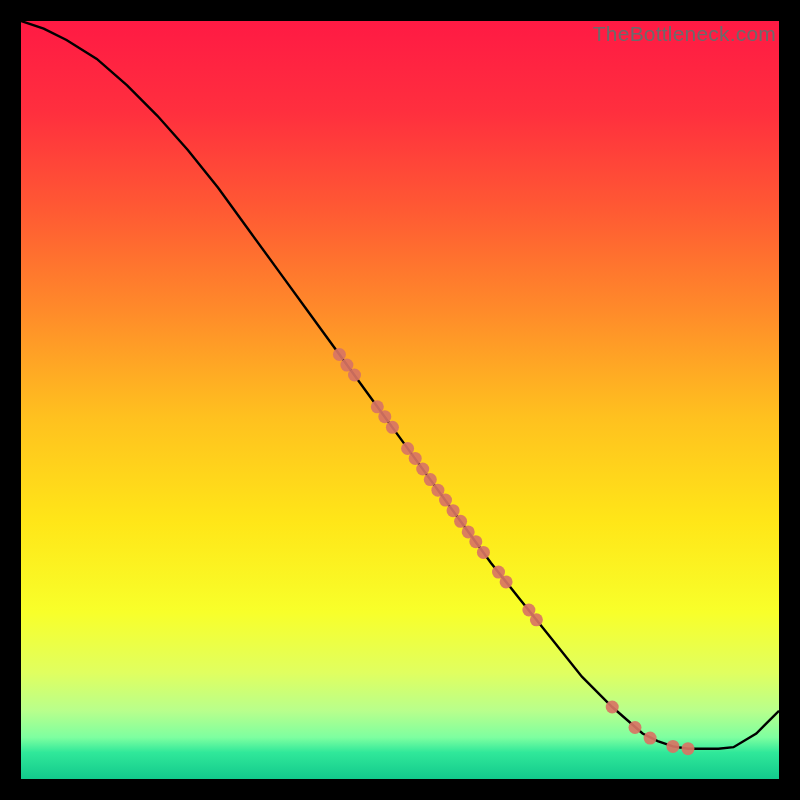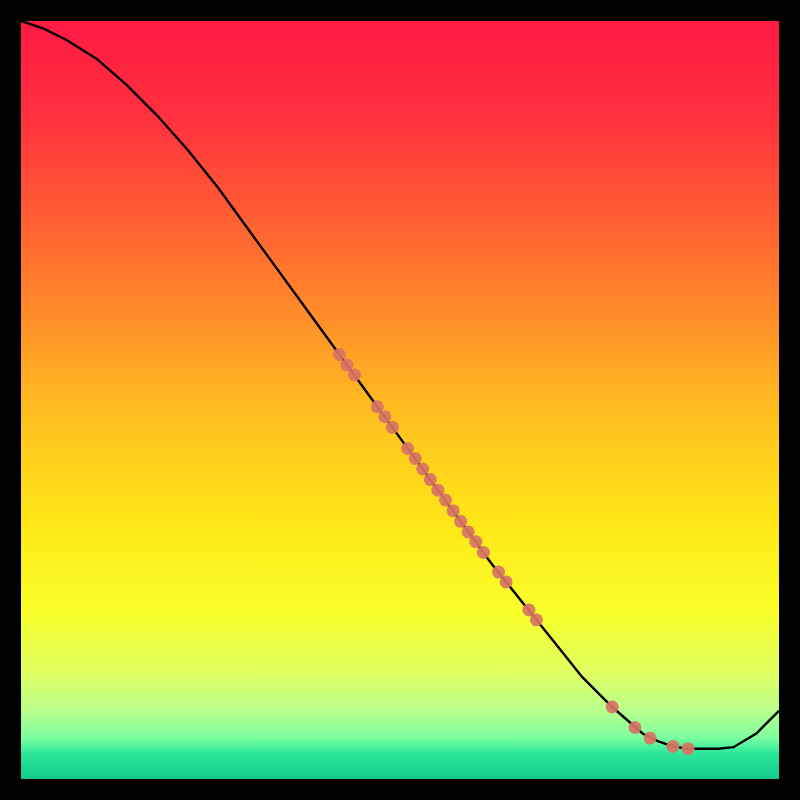--- a/index.html
+++ b/index.html
@@ -98,13 +98,14 @@
           <circle cx="507.9" cy="589.0" r="6.5" fill="#d87464" fill-opacity="0.92"></circle>
           <circle cx="515.4" cy="598.8" r="6.5" fill="#d87464" fill-opacity="0.92"></circle>
           <circle cx="591.2" cy="686.0" r="6.5" fill="#d87464" fill-opacity="0.92"></circle>
           <circle cx="614.0" cy="706.5" r="6.5" fill="#d87464" fill-opacity="0.92"></circle>
           <circle cx="629.1" cy="717.1" r="6.5" fill="#d87464" fill-opacity="0.92"></circle>
           <circle cx="651.9" cy="725.4" r="6.5" fill="#d87464" fill-opacity="0.92"></circle>
           <circle cx="667.0" cy="727.7" r="6.5" fill="#d87464" fill-opacity="0.92"></circle>
         </g>
     </svg>
   </div>
+  <div class="watermark">TheBottleneck.com</div>
 </div>
 
 </body></html>

